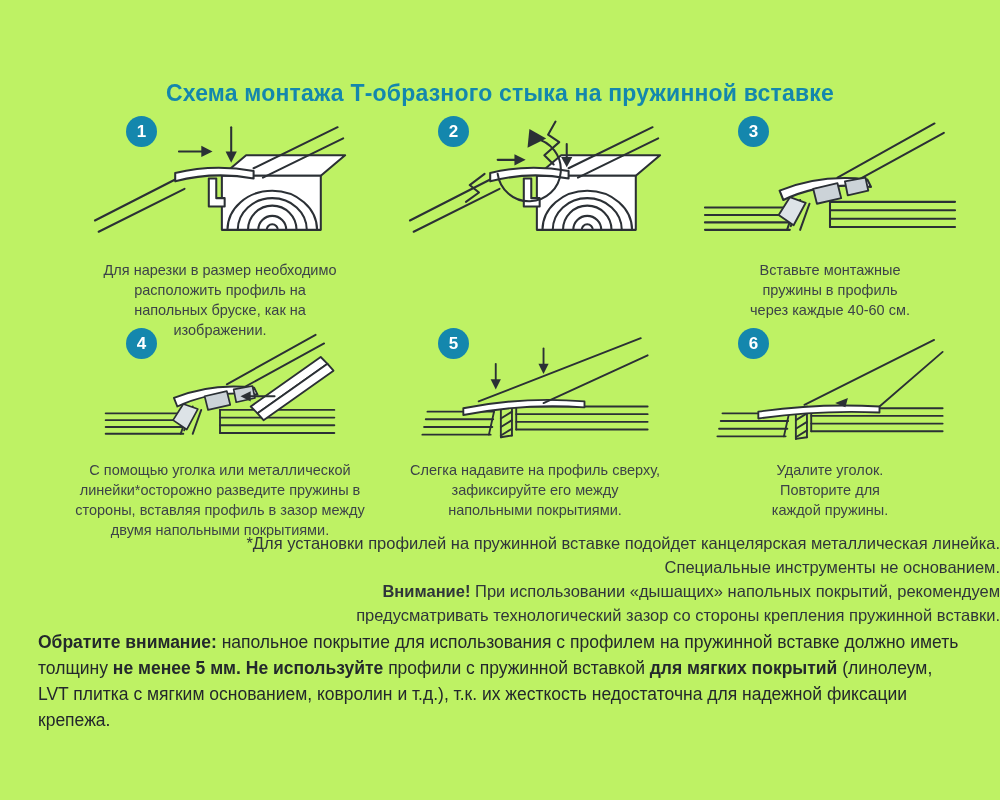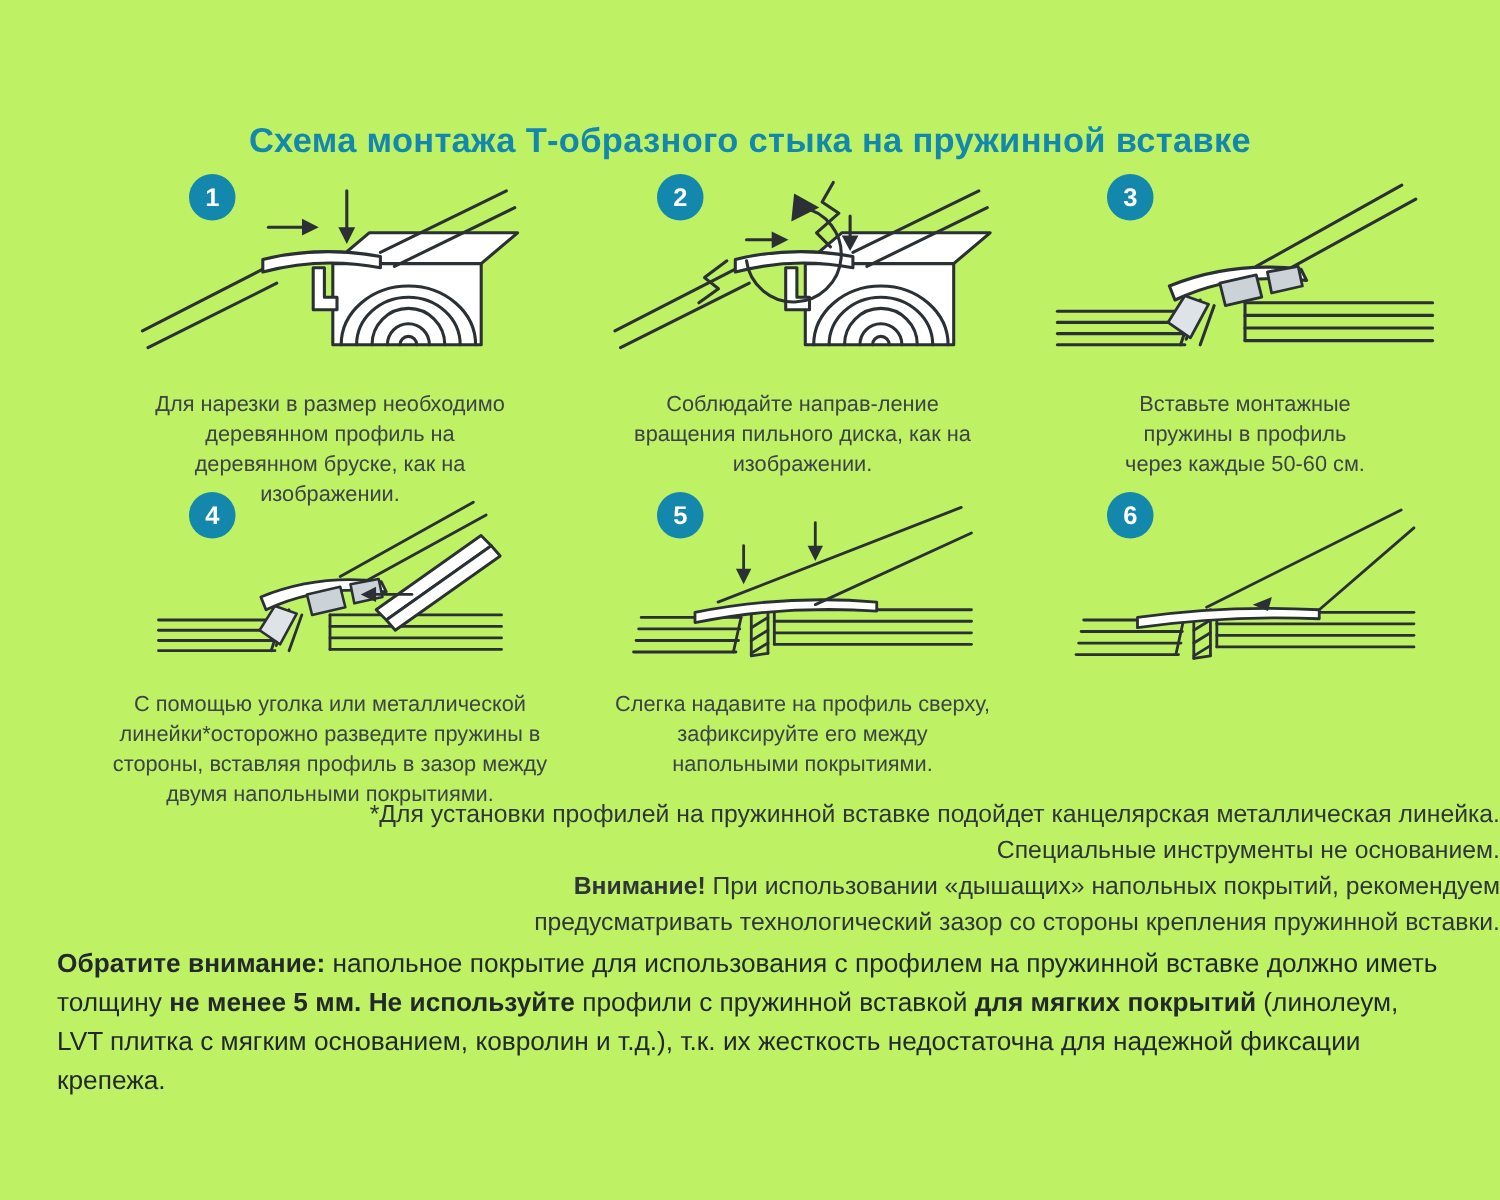--- a/index.html
+++ b/index.html
@@ -93,21 +93,21 @@
           <line class="ln" x1="92" y1="68" x2="6" y2="112"></line>
           <line class="ln" x1="102" y1="78" x2="10" y2="124"></line>
           <path class="fw" d="M92,61 Q134,51 176,59 L176,67 Q134,59 92,70 Z"></path>
           <path class="fw" d="M128,67 L128,97 L145,97 L145,88 L136,88 L136,67 Z"></path>
           <line class="ln" x1="152" y1="12" x2="152" y2="40"></line>
           <polygon class="ar" points="146,38 158,38 152,50"></polygon>
           <line class="ln" x1="96" y1="38" x2="122" y2="38"></line>
           <polygon class="ar" points="120,32 120,44 132,38"></polygon>
         </svg>
       </div>
-      <div class="caption" style="max-width:248px">Для нарезки в размер необходимо деревянном профиль на деревянном бруске, как на изображении.</div>
+      <div class="caption" style="max-width:248px">Для нарезки в размер необходимо расположить профиль на напольных бруске, как на изображении.</div>
     </div>
 
     <div class="step c2">
       <div class="badge">2</div>
       <div class="art">
         <svg viewBox="0 0 280 150">
           <path class="fw" d="M142,64 L248,64 L274,42 L168,42 Z"></path>
           <rect class="fw" x="142" y="64" width="106" height="58"></rect>
           <path class="ln" d="M190,122 a6,6 0 0 1 12,0"></path>
           <path class="ln" d="M181,122 a15,15 0 0 1 30,0"></path>
@@ -123,21 +123,20 @@
           <path class="ln" d="M162,6 L154,20 L166,28 L150,42 L160,52"></path>
           <path class="ln" d="M66,92 L80,82 L70,74 L86,62"></path>
           <path class="ln" d="M100,62 A34,34 0 1 0 140,24"></path>
           <polygon class="ar" points="134,14 152,24 132,34"></polygon>
           <line class="ln" x1="174" y1="30" x2="174" y2="46"></line>
           <polygon class="ar" points="168,44 180,44 174,55"></polygon>
           <line class="ln" x1="100" y1="47" x2="120" y2="47"></line>
           <polygon class="ar" points="118,41 118,53 130,47"></polygon>
         </svg>
       </div>
-      <div class="caption" style="max-width:232px">Соблюдайте направ-ление вращения пильного диска, как на изображении.</div>
     </div>
 
     <div class="step c3">
       <div class="badge">3</div>
       <div class="art">
         <svg viewBox="0 0 280 150">
           <line class="ln" x1="148" y1="66" x2="252" y2="8"></line>
           <line class="ln" x1="160" y1="74" x2="262" y2="18"></line>
           <line class="ln" x1="140" y1="92" x2="274" y2="92"></line>
           <line class="ln" x1="140" y1="101" x2="274" y2="101"></line>
@@ -150,21 +149,21 @@
           <line class="ln" x1="6" y1="122" x2="97" y2="122"></line>
           <line class="ln" x1="102" y1="98" x2="94" y2="122"></line>
           <line class="ln" x1="108" y1="90" x2="98" y2="118"></line>
           <line class="ln" x1="118" y1="94" x2="108" y2="122"></line>
           <polygon class="fgl" points="97,87 114,93 101,117 85,106"></polygon>
           <path class="fw" d="M86,80 Q130,62 180,68 L184,76 Q132,70 90,90 Z"></path>
           <polygon class="fg" points="122,78 148,72 152,88 126,94"></polygon>
           <polygon class="fg" points="156,70 178,66 181,80 159,85"></polygon>
         </svg>
       </div>
-      <div class="caption" style="max-width:172px">Вставьте монтажные пружины в профиль через каждые 50-60 см.</div>
+      <div class="caption" style="max-width:172px">Вставьте монтажные пружины в профиль через каждые 40-60 см.</div>
     </div>
   </div>
 
   <div class="steps-row row2">
 
     <div class="step c1">
       <div class="badge">4</div>
       <div class="art">
         <svg viewBox="0 0 280 150">
           <line class="ln" x1="148" y1="66" x2="252" y2="8"></line>
@@ -245,20 +244,21 @@
           <line class="ln" x1="100" y1="130" x2="113" y2="128"></line>
           <line class="ln" x1="100" y1="108" x2="113" y2="100"></line>
           <line class="ln" x1="100" y1="118" x2="113" y2="110"></line>
           <line class="ln" x1="100" y1="128" x2="113" y2="120"></line>
           <path class="fw" d="M56,98 Q126,88 198,92 L198,99 Q126,96 56,106 Z"></path>
           <line class="ln" x1="110" y1="90" x2="262" y2="14"></line>
           <line class="ln" x1="198" y1="92" x2="272" y2="28"></line>
           <polygon class="ar" points="146,88 161,82 158,93"></polygon>
         </svg>
       </div>
+      <div class="caption" style="max-width:140px">Удалите уголок. Повторите для каждой пружины.</div>
     </div>
   </div>
 
   <div class="footnote">
     <div>*Для установки профилей на пружинной вставке подойдет канцелярская металлическая линейка.</div>
     <div>Специальные инструменты не основанием.</div>
   </div>
 
   <div class="attention">
     <div><span class="b">Внимание!</span><span> При использовании «дышащих» напольных покрытий, рекомендуем</span></div>

